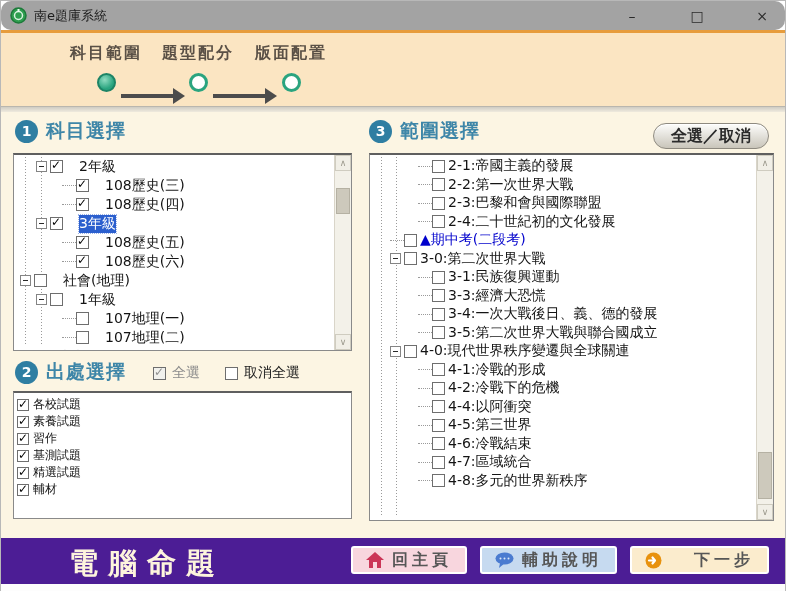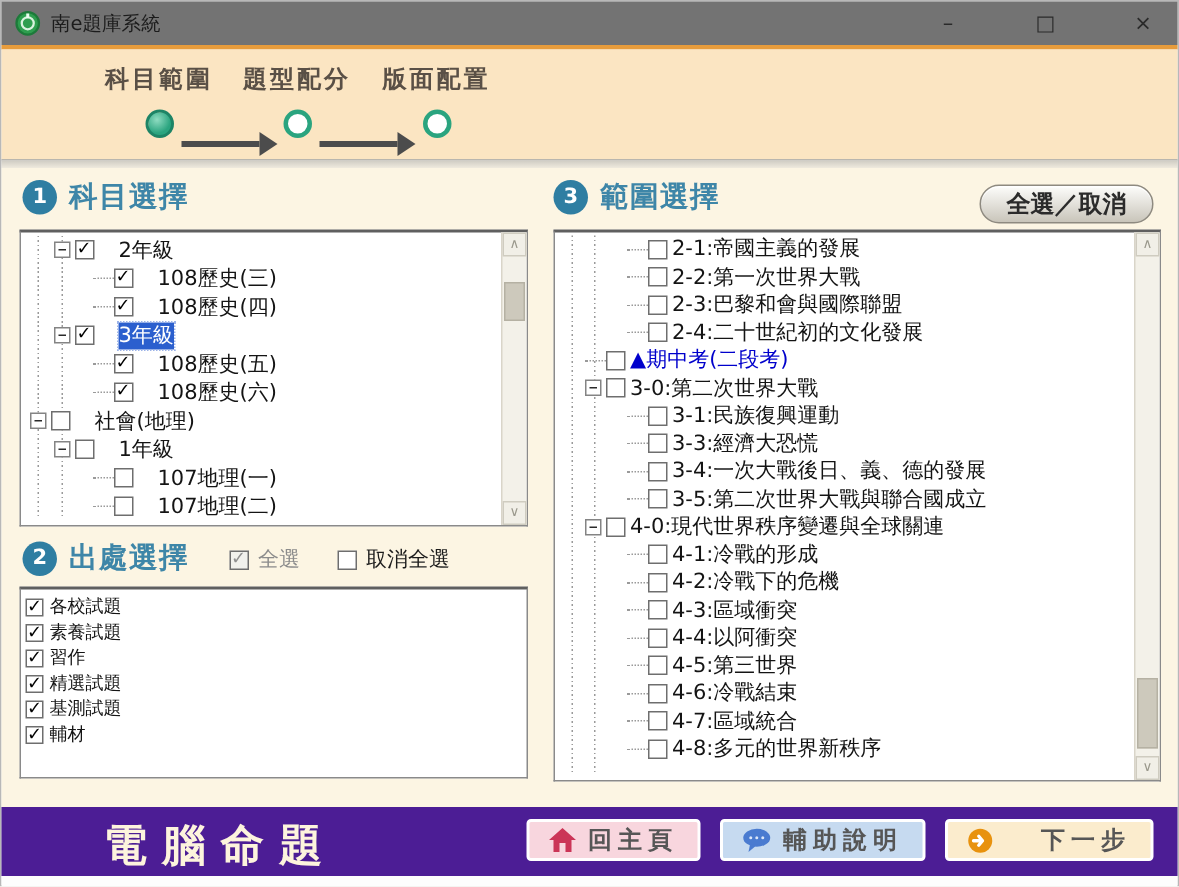--- a/index.html
+++ b/index.html
@@ -1,21 +1,21 @@
 <!DOCTYPE html>
 <html><head>
 <meta charset="utf-8">
 <style>
   * { margin:0; padding:0; box-sizing:border-box; }
   html,body { width:786px; height:591px; overflow:hidden; }
   body { font-family:"DejaVu Sans","Liberation Sans",sans-serif; background:#ffffff; position:relative; }
   .window { position:absolute; inset:0; border:1px solid #b8b8b8; background:#fff; }
 
   
-  .titlebar { position:absolute; top:0; left:0; right:0; height:29px; background:#737373; display:flex; align-items:center; padding-left:9px; }
+  .titlebar { position:absolute; top:0; left:0; right:0; height:29px; background:#a3a3a3; display:flex; align-items:center; padding-left:9px;border-radius:10px; }
   .app-icon { width:17px; height:17px; display:inline-block; }
   .title-text { font-size:13px; color:#1c1c1c; margin-left:7px; }
   .win-controls { position:absolute; right:12px; top:0; height:29px; width:152px; display:flex; justify-content:space-between; align-items:center; }
   .win-btn { width:22px; text-align:center; font-size:14px; color:#2a2a2a; cursor:default; }
   .accent-line { position:absolute; top:29px; left:0; right:0; height:3px; background:#e79c3c; }
 
   
   .step-band { position:absolute; top:32px; left:0; right:0; height:73px; background:#fbe5c2; }
   .step { position:absolute; width:96px; text-align:center; top:10px; }
   .step-label { font-size:16px; font-weight:bold; color:#5a5046; letter-spacing:2px; }
@@ -212,25 +212,25 @@
           <div class="list-row">
             <span class="checkbox checked"></span>
             <span class="lbl">素養試題</span>
           </div>
           <div class="list-row">
             <span class="checkbox checked"></span>
             <span class="lbl">習作</span>
           </div>
           <div class="list-row">
             <span class="checkbox checked"></span>
+            <span class="lbl">基測試題</span>
+          </div>
+          <div class="list-row">
+            <span class="checkbox checked"></span>
             <span class="lbl">精選試題</span>
-          </div>
-          <div class="list-row">
-            <span class="checkbox checked"></span>
-            <span class="lbl">基測試題</span>
           </div>
           <div class="list-row">
             <span class="checkbox checked"></span>
             <span class="lbl">輔材</span>
           </div>
         </div>
     </div>
 
     <div class="sec-header" style="left:368px;top:6px">
       <div class="num-circle">3</div>
@@ -299,25 +299,20 @@
           </div>
           <div class="tree-row" style="padding-left: 48px;">
             <span class="stub"></span>
             <span class="checkbox"></span>
             <span class="lbl">4-1:冷戰的形成</span>
           </div>
           <div class="tree-row" style="padding-left: 48px;">
             <span class="stub"></span>
             <span class="checkbox"></span>
             <span class="lbl">4-2:冷戰下的危機</span>
-          </div>
-          <div class="tree-row" style="padding-left: 48px;">
-            <span class="stub"></span>
-            <span class="checkbox"></span>
-            <span class="lbl">4-3:區域衝突</span>
           </div>
           <div class="tree-row" style="padding-left: 48px;">
             <span class="stub"></span>
             <span class="checkbox"></span>
             <span class="lbl">4-4:以阿衝突</span>
           </div>
           <div class="tree-row" style="padding-left: 48px;">
             <span class="stub"></span>
             <span class="checkbox"></span>
             <span class="lbl">4-5:第三世界</span>

